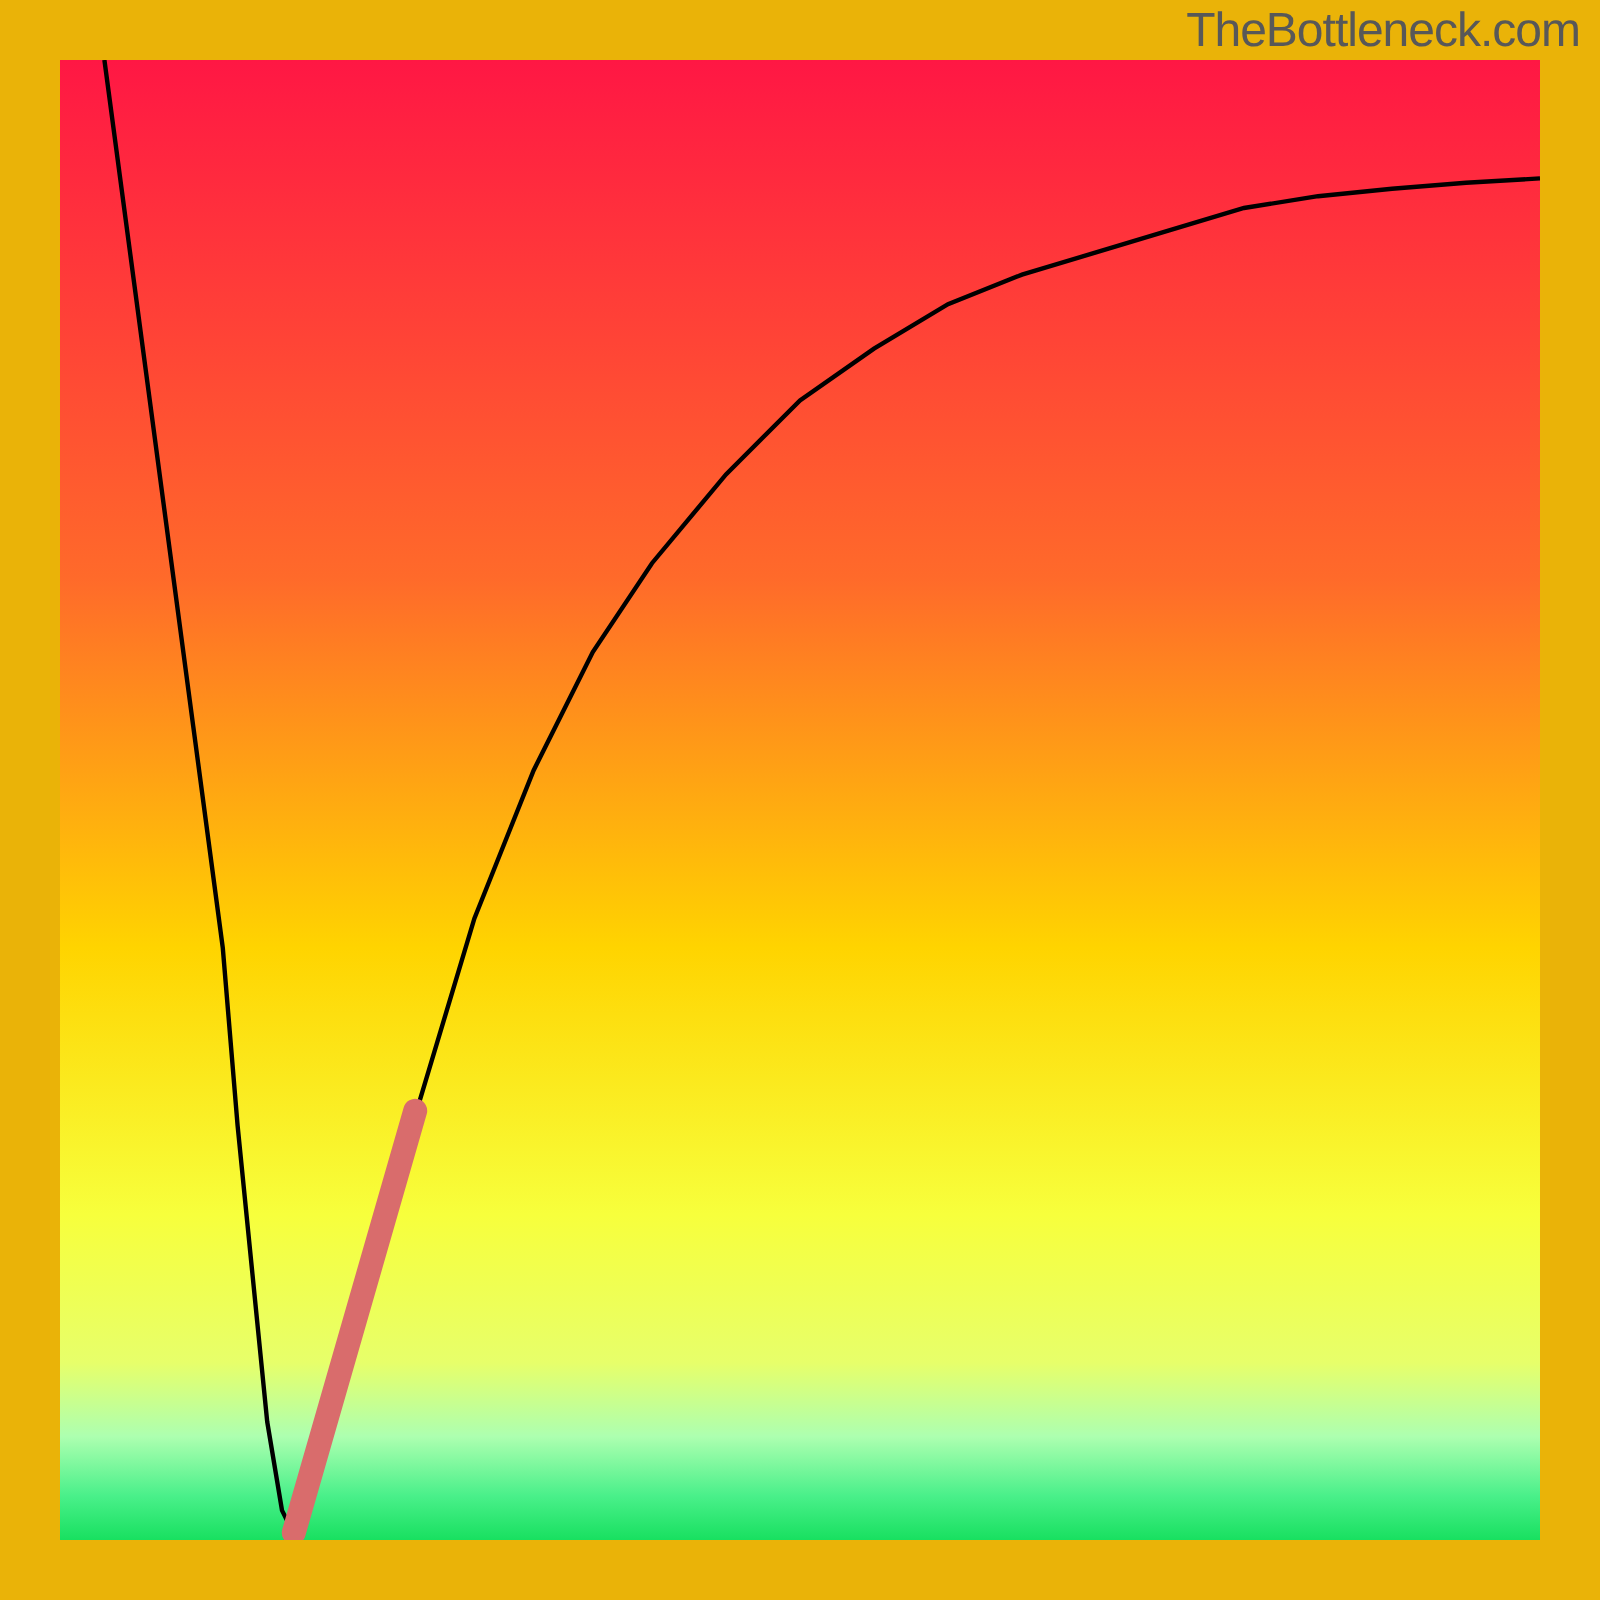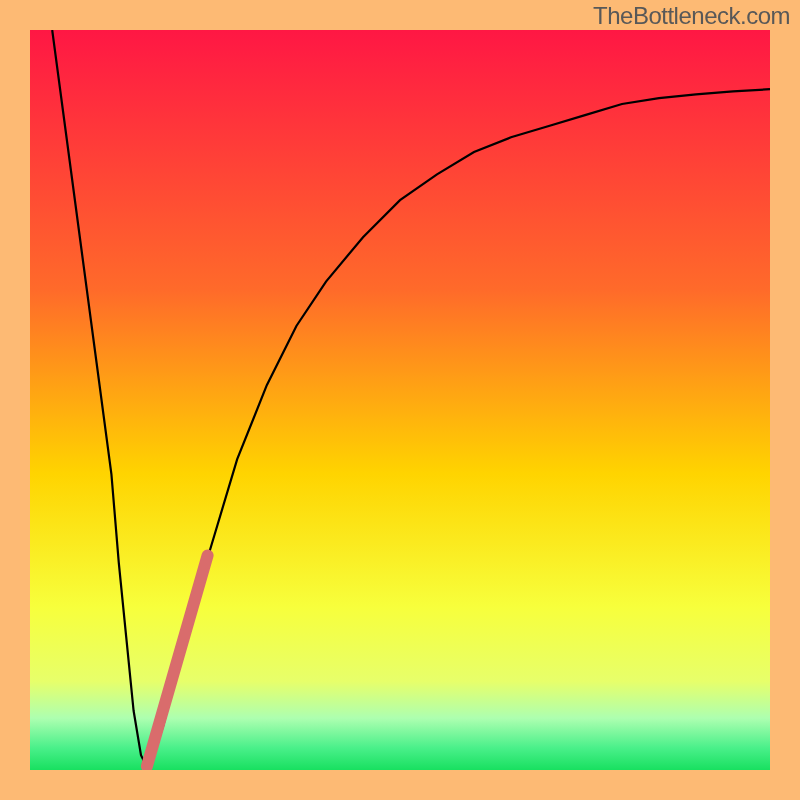--- a/index.html
+++ b/index.html
@@ -1,21 +1,21 @@
 <!DOCTYPE html>
 <html><head>
 <meta charset="utf-8">
 <style>
   * { margin: 0; padding: 0; box-sizing: border-box; }
   html, body { width: 800px; height: 800px; overflow: hidden; background: #000; }
   .frame {
     position: relative;
     width: 800px;
     height: 800px;
-    background: #fdba74;
+    background: #eab308;
   }
   .watermark {
     position: absolute;
     top: 2px;
     right: 10px;
     font-family: Arial, Helvetica, sans-serif;
     font-size: 24px;
     font-weight: 500;
     color: #585858;
     z-index: 20;

